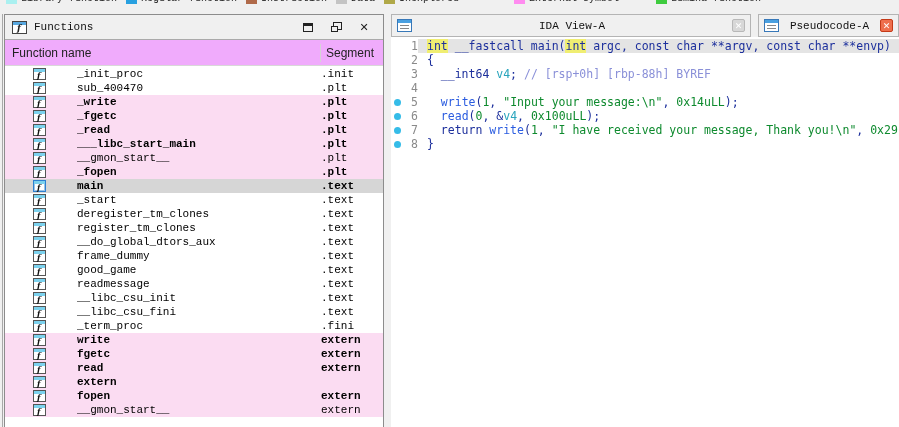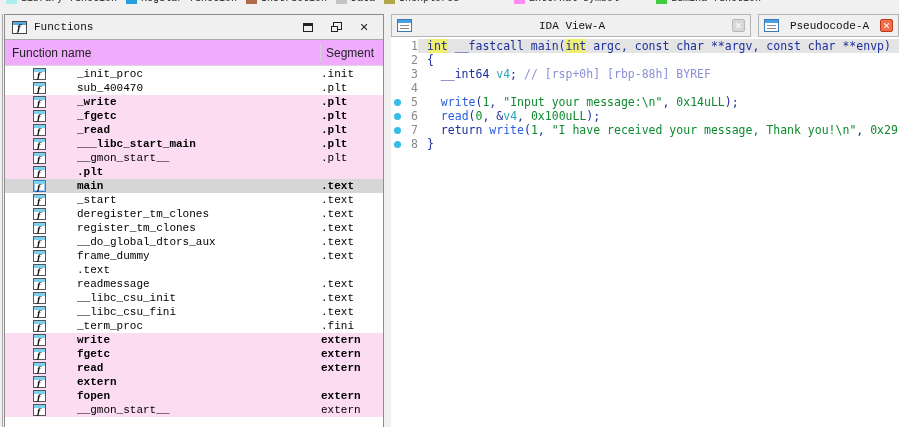--- a/index.html
+++ b/index.html
@@ -170,20 +170,21 @@
           <span class="fn-name">___libc_start_main</span>
           <span class="fn-seg">.plt</span>
         </div>
         <div class="fn-row libreg">
           <span class="fn-ico"></span>
           <span class="fn-name">__gmon_start__</span>
           <span class="fn-seg">.plt</span>
         </div>
         <div class="fn-row library">
           <span class="fn-ico"></span>
+          <span class="fn-name">_fopen</span>
           <span class="fn-seg">.plt</span>
         </div>
         <div class="fn-row selected">
           <span class="fn-ico"></span>
           <span class="fn-name">main</span>
           <span class="fn-seg">.text</span>
         </div>
         <div class="fn-row normal">
           <span class="fn-ico"></span>
           <span class="fn-name">_start</span>
@@ -204,20 +205,21 @@
           <span class="fn-name">__do_global_dtors_aux</span>
           <span class="fn-seg">.text</span>
         </div>
         <div class="fn-row normal">
           <span class="fn-ico"></span>
           <span class="fn-name">frame_dummy</span>
           <span class="fn-seg">.text</span>
         </div>
         <div class="fn-row normal">
           <span class="fn-ico"></span>
+          <span class="fn-name">good_game</span>
           <span class="fn-seg">.text</span>
         </div>
         <div class="fn-row normal">
           <span class="fn-ico"></span>
           <span class="fn-name">readmessage</span>
           <span class="fn-seg">.text</span>
         </div>
         <div class="fn-row normal">
           <span class="fn-ico"></span>
           <span class="fn-name">__libc_csu_init</span>

